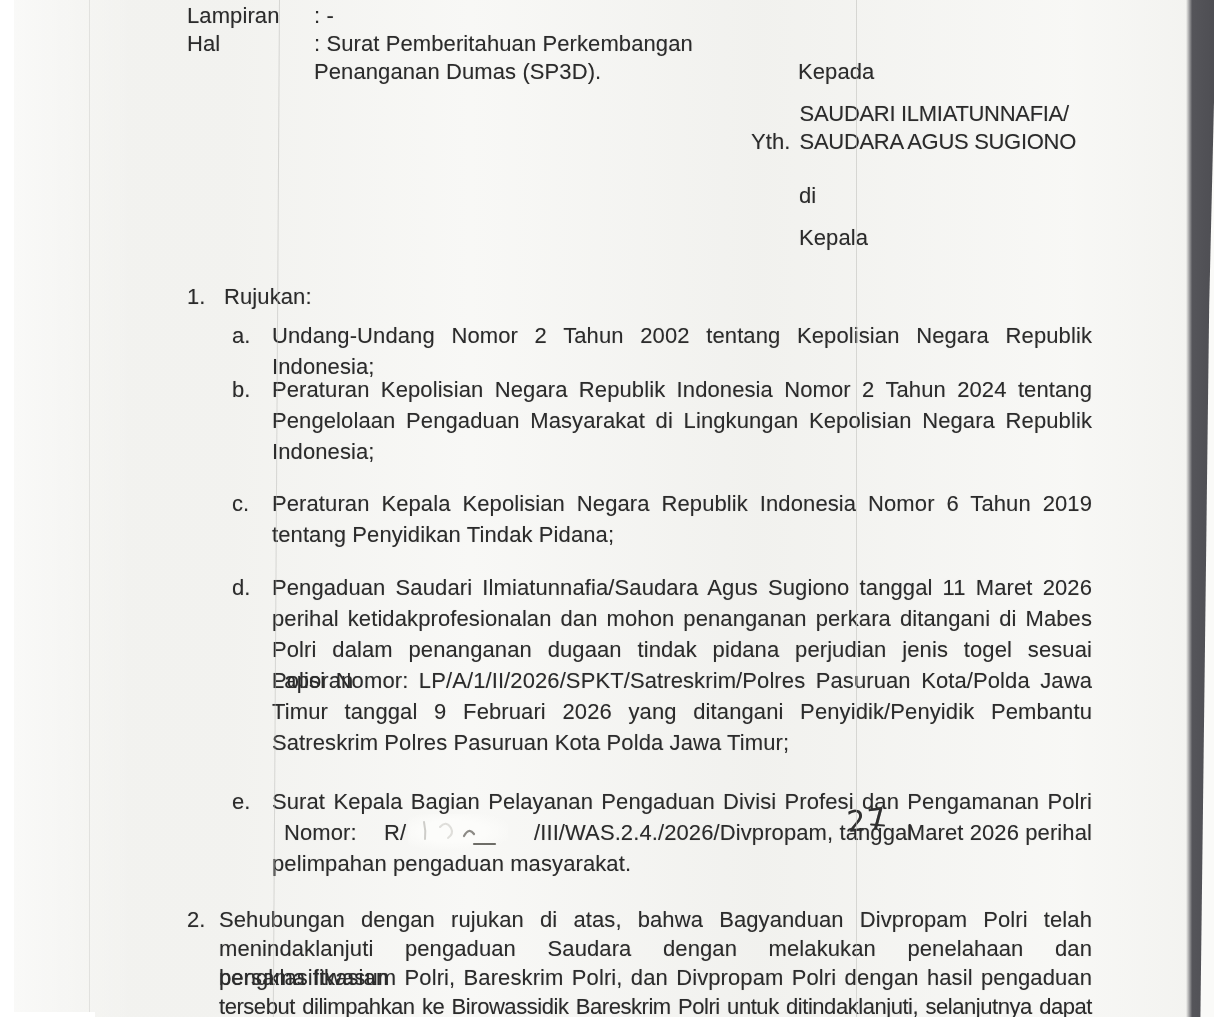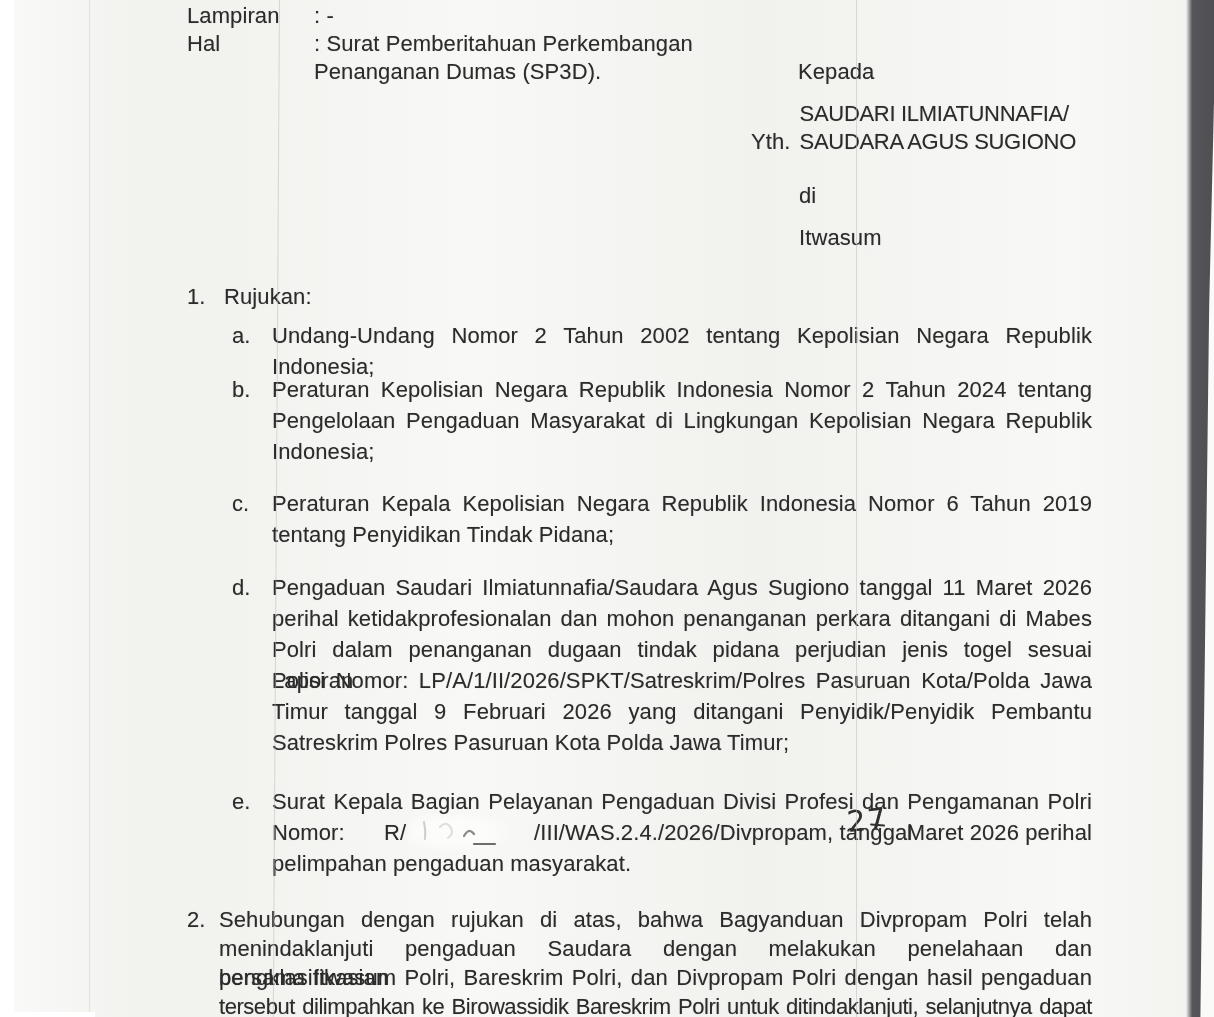--- a/index.html
+++ b/index.html
@@ -46,21 +46,21 @@
   .num-row .num{display:inline-block;width:37px;}
   .sub-letter{position:absolute;width:40px;}
   .sub-text{position:absolute;left:258px;width:820px;}
   .sub-text .ln{height:31px;overflow:visible;}
   .item2-lines{position:absolute;left:205px;width:873px;}
   .item2-lines .ln{height:29px;line-height:29px;}
   .tight{letter-spacing:-.45px;}
 
   .eline2{position:relative;height:31px;}
   .eline2 .seg{position:absolute;top:0;}
-  .seg-nomor{left:0;}
+  .seg-nomor{left:12px;}
   .seg-r{left:112px;}
   .seg-was{left:262px;}
   .seg-maret{right:0;}
 
   .whiteout{
     position:absolute;left:136px;top:-3px;width:100px;height:36px;
     background:radial-gradient(ellipse 62% 58% at 45% 48%, #fcfcfa 52%, rgba(252,252,250,0) 100%);
   }
   .handwritten{position:absolute;left:575px;top:-14px;width:52px;height:52px;}
   .handwritten .hw-digits{
@@ -89,21 +89,21 @@
 
   <div class="txt" style="left:784px;top:58px;line-height:28px;">Kepada</div>
   <div class="txt" style="left:737px;top:100px;line-height:28px;display:flex;gap:9px;align-items:flex-end;">
     <span>Yth.</span>
     <span>
       <span class="caps" style="display:block;">SAUDARI ILMIATUNNAFIA/</span>
       <span class="caps" style="display:block;">SAUDARA AGUS SUGIONO</span>
     </span>
   </div>
   <div class="txt" style="left:785px;top:182px;line-height:28px;">di</div>
-  <div class="txt" style="left:785px;top:224px;line-height:28px;">Itwasum</div>
+  <div class="txt" style="left:785px;top:224px;line-height:28px;">Kepala</div>
 
   <div class="txt num-row" style="left:173px;top:281px;">
     <span class="num">1.</span><span>Rujukan:</span>
   </div>
 
   <div class="txt" style="left:0;top:320px;width:1214px;">
     <span class="sub-letter" style="left:218px;">a.</span>
     <div class="sub-text wrapok">
       <div class="ln just">Undang-Undang Nomor 2 Tahun 2002 tentang Kepolisian Negara Republik Indonesia;</div>
     </div>

